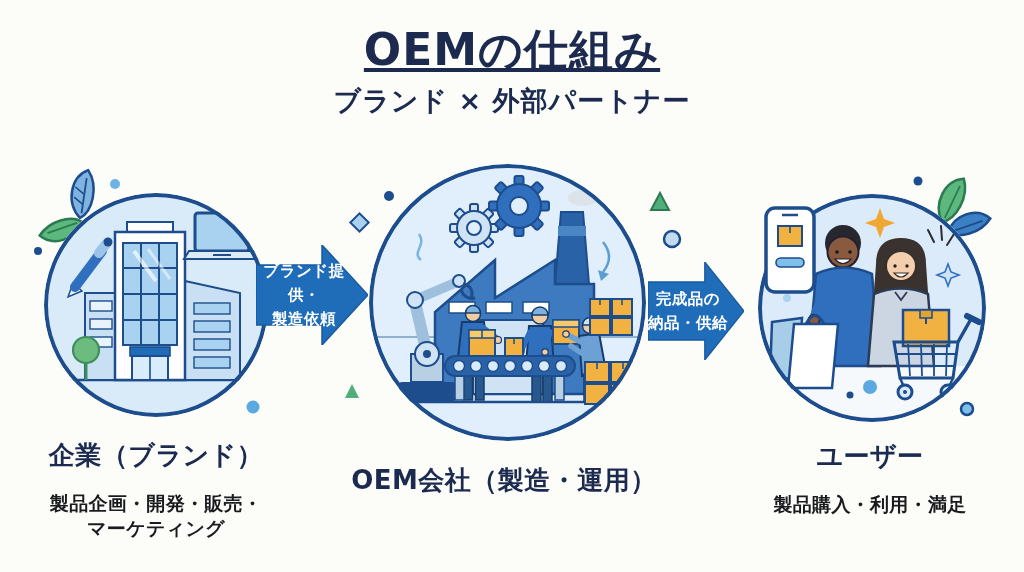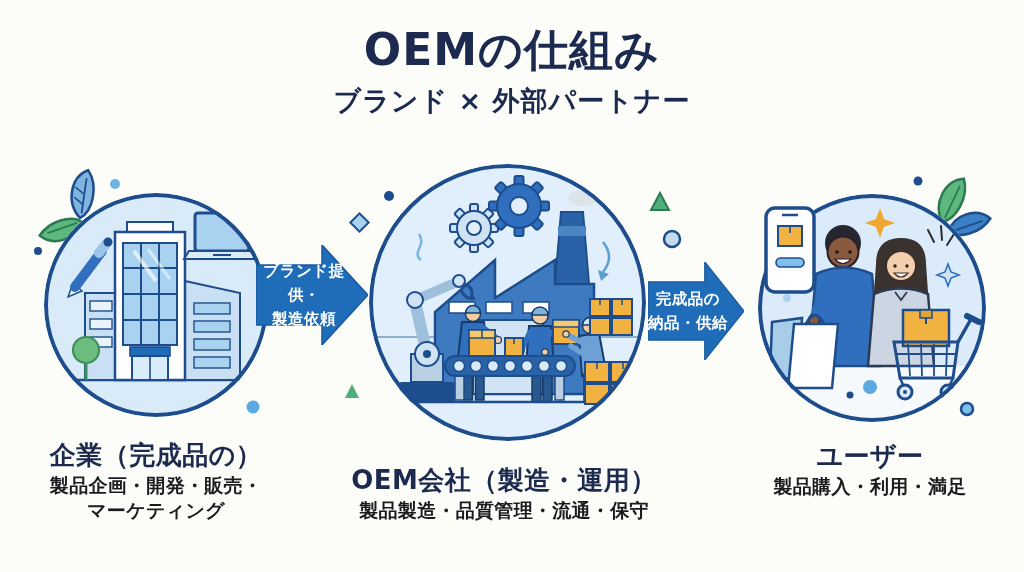--- a/index.html
+++ b/index.html
@@ -2,21 +2,21 @@
 <html><head>
 <meta charset="utf-8">
 <style>
   html,body{margin:0;padding:0;background:#ffffff;}
   .canvas{
     position:relative;width:1024px;height:572px;overflow:hidden;
     background:#fcfcf9;
     font-family:"DejaVu Sans","Liberation Sans",sans-serif;
   }
   .header{position:absolute;top:26px;left:0;width:100%;text-align:center;z-index:6;}
-  .title{font-size:44px;font-weight:800;color:#1b2a4e;letter-spacing:1px;line-height:1.1;}
+  .title{font-size:44px;font-weight:800;color:#1b2a4e;letter-spacing:1px;line-height:1.1;text-decoration:underline;}
   .subtitle{margin-top:9px;font-size:27px;font-weight:800;color:#1b2a4e;letter-spacing:1px;}
   .decor{position:absolute;left:0;top:0;pointer-events:none;}
   .decor-back{z-index:1;}
   .decor-front{z-index:4;}
   .circle{position:absolute;border-radius:50%;overflow:hidden;z-index:2;}
   .circle svg{display:block;width:100%;height:100%;}
   .c1{left:44px;top:193px;width:224px;height:224px;background:#d9eaf9;}
   .c2{left:369px;top:164px;width:277px;height:277px;background:#e0effb;}
   .c3{left:758px;top:194px;width:228px;height:228px;background:#dcebf9;}
   .arrow{position:absolute;z-index:3;}
@@ -26,21 +26,21 @@
   .arrow-text{
     position:absolute;inset:0;display:flex;align-items:center;justify-content:center;
     text-align:center;color:#ffffff;font-weight:700;font-size:15.5px;line-height:1.55;
     white-space:pre-line;padding-right:16px;letter-spacing:.5px;
   }
   .node-label{position:absolute;text-align:center;z-index:6;}
   .l1{left:0px;top:438px;width:312px;}
   .l2{left:339px;top:463px;width:330px;}
   .l3{left:714px;top:439px;width:312px;}
   .node-title{font-size:26px;font-weight:800;color:#1b2a4e;letter-spacing:.5px;}
-  .node-desc{margin-top:0;font-size:19px;font-weight:700;color:#1a1b1e;line-height:1.32;white-space:pre-line;letter-spacing:.3px;}
+  .node-desc{margin-top:18px;font-size:19px;font-weight:700;color:#1a1b1e;line-height:1.32;white-space:pre-line;letter-spacing:.3px;}
 </style>
 </head>
 <body>
 
 <div class="canvas">
 
   <div class="header">
     <div class="title">OEMの仕組み</div>
     <div class="subtitle">ブランド × 外部パートナー</div>
   </div>
@@ -340,26 +340,25 @@
     <g>
       <rect x="766" y="208" width="48" height="84" rx="9" fill="#ffffff" stroke="#1d4d8c" stroke-width="3.5"></rect>
       <line x1="782" y1="215" x2="798" y2="215" stroke="#1d4d8c" stroke-width="2.5"></line>
       <rect x="778" y="226" width="24" height="20" fill="#f2b242" stroke="#1d4d8c" stroke-width="2"></rect>
       <line x1="790" y1="226" x2="790" y2="233" stroke="#1d4d8c" stroke-width="1.6"></line>
       <rect x="776" y="258" width="28" height="9" rx="4.5" fill="#7fc0ea" stroke="#1d4d8c" stroke-width="1.6"></rect>
     </g>
   </svg>
 
   <div class="node-label l1">
-    <div class="node-title">企業（完成品の）</div>
+    <div class="node-title">企業（ブランド）</div>
     <div class="node-desc">製品企画・開発・販売・
 マーケティング</div>
   </div>
   <div class="node-label l2">
     <div class="node-title">OEM会社（製造・運用）</div>
-    <div class="node-desc">製品製造・品質管理・流通・保守</div>
   </div>
   <div class="node-label l3">
     <div class="node-title">ユーザー</div>
     <div class="node-desc">製品購入・利用・満足</div>
   </div>
 
 </div>
 
 </body></html>

